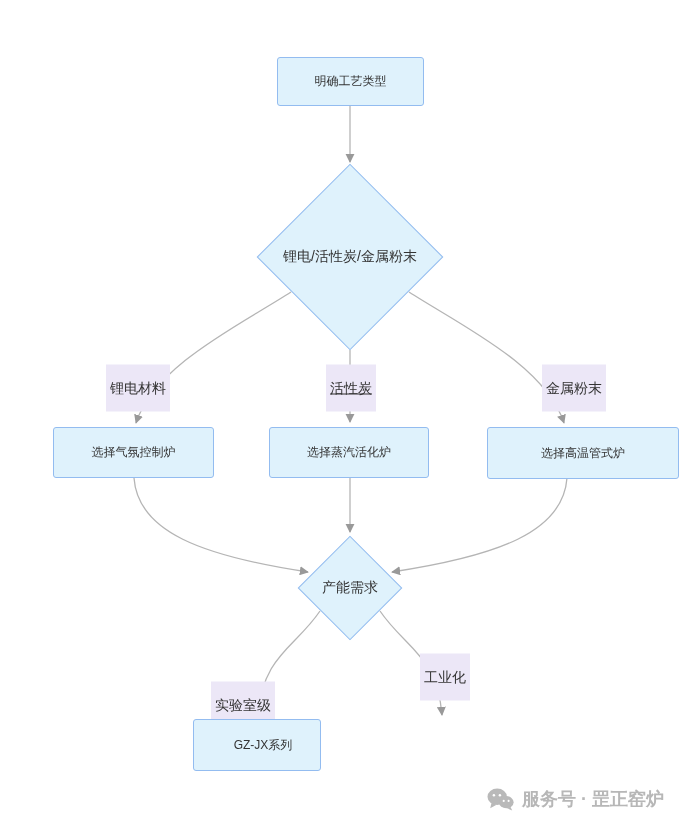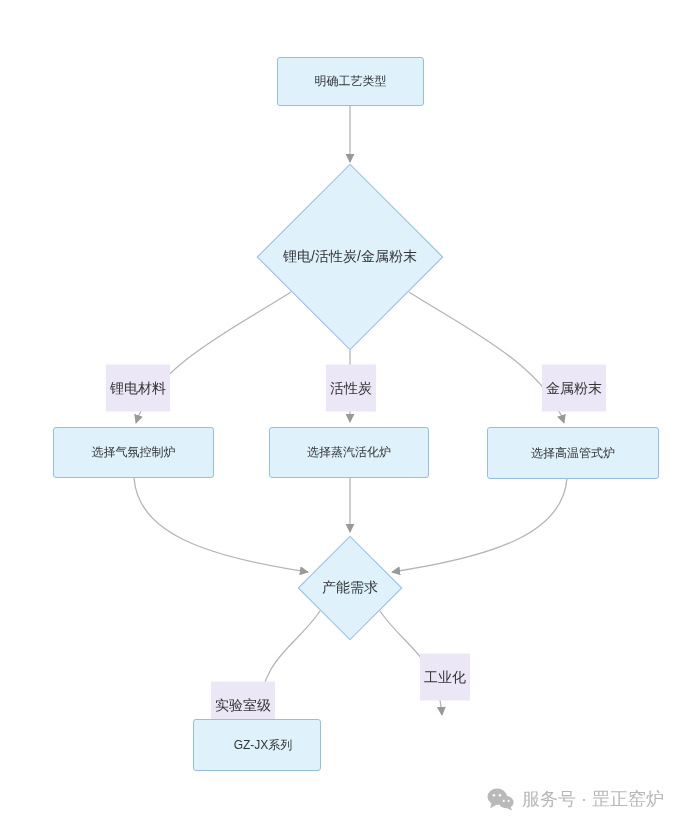--- a/index.html
+++ b/index.html
@@ -7,21 +7,21 @@
   .canvas { position:relative; width:700px; height:825px; background:#ffffff; overflow:hidden; }
   .edges { position:absolute; left:0; top:0; }
   .node {
     position:absolute; display:flex; align-items:center; justify-content:center;
     background:#dff2fc; border:1.5px solid #93bcf0; border-radius:3px;
     font-size:12px; color:#333333; box-sizing:border-box; white-space:nowrap;
   }
   .n-start { left:277px; top:57px;  width:147px; height:49px; }
   .n-box1  { left:53px;  top:427px; width:161px; height:51px; }
   .n-box2  { left:269px; top:427px; width:160px; height:51px; }
-  .n-box3  { left:487px; top:427px; width:172px; height:52px; }
+  .n-box3  { left:487px; top:427px; width:192px; height:52px; }
   .n-jx    { left:193px; top:719px; width:128px; height:52px;padding-left:12px; }
   .n-lx    { left:377px; top:719px; width:128px; height:52px; }
   .diamond-wrap { position:absolute; }
   .d1 { left:257px; top:164px; width:186px; height:186px; }
   .d2 { left:298px; top:536px; width:104px; height:104px; }
   .diamond-shape {
     position:absolute; background:#dff2fc; border:1.5px solid #93bcf0;
     transform:rotate(45deg); box-sizing:border-box;
   }
   .d1 .diamond-shape { left:27px; top:27px; width:132px; height:132px; }
@@ -30,28 +30,28 @@
     position:absolute; left:0; top:0; right:0; bottom:0;
     display:flex; align-items:center; justify-content:center;
     font-size:14px; color:#333333; white-space:nowrap;
   }
   .edge-label {
     position:absolute; transform:translate(-50%,-50%);
     background:#ece7f7; color:#333333; font-size:14px;
     padding:14px 4px; white-space:nowrap; line-height:19px;
   }
   .el-lithium    { left:138px; top:388px; }
-  .el-carbon     { left:351px; top:388px; }
+  .el-carbon     { left:351px; top:388px;text-decoration:underline; }
   .el-metal      { left:574px; top:388px; }
   .el-lab        { left:243px; top:677px;margin-top:28px; }
   .el-industrial { left:445px; top:677px; }
   .watermark {
     position:absolute; left:487px; top:787px;
     display:flex; align-items:center; gap:8px;
-    color:#b7b7b7; font-size:18px; white-space:nowrap;
+    color:#b7b7b7; font-size:18px; white-space:nowrap;font-weight:bold;
   }
   .wm-icon { display:block; }
 </style>
 </head>
 <body>
 
 <div class="canvas">
 
   <svg class="edges" width="700" height="825" viewBox="0 0 700 825">
     <defs>

